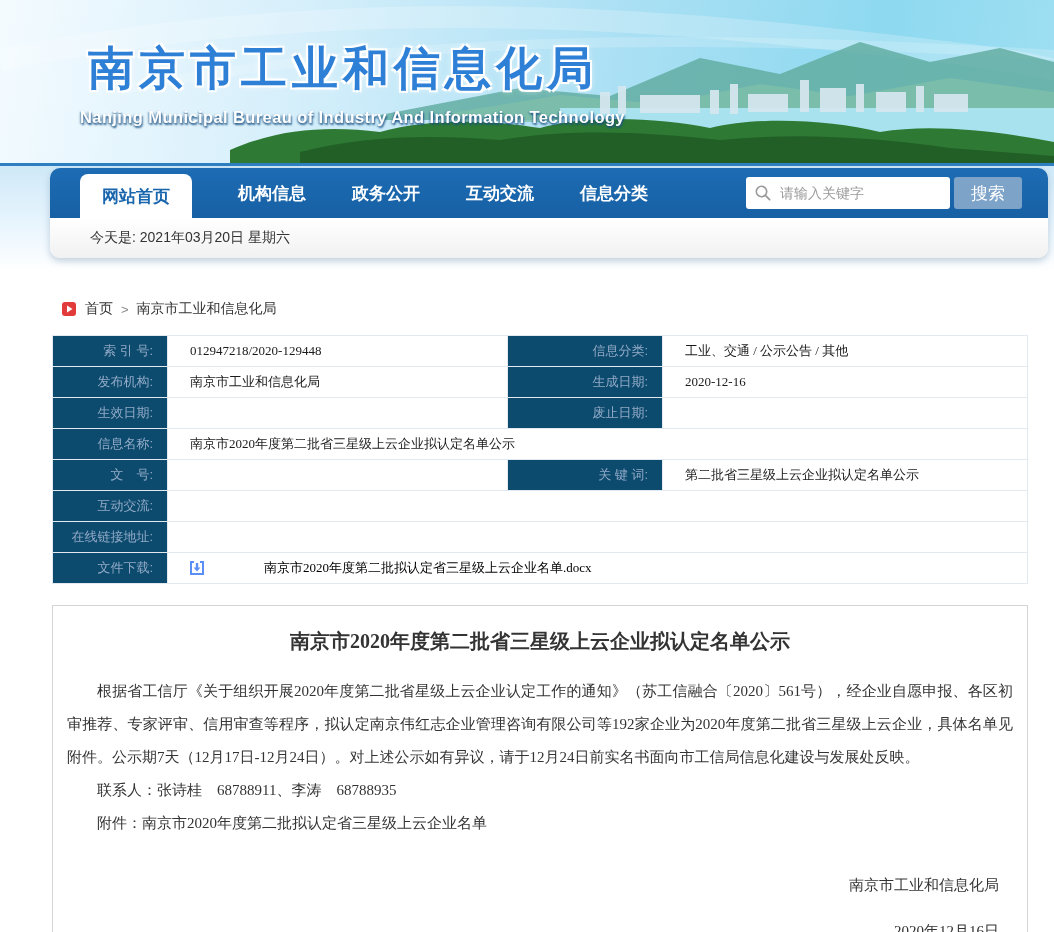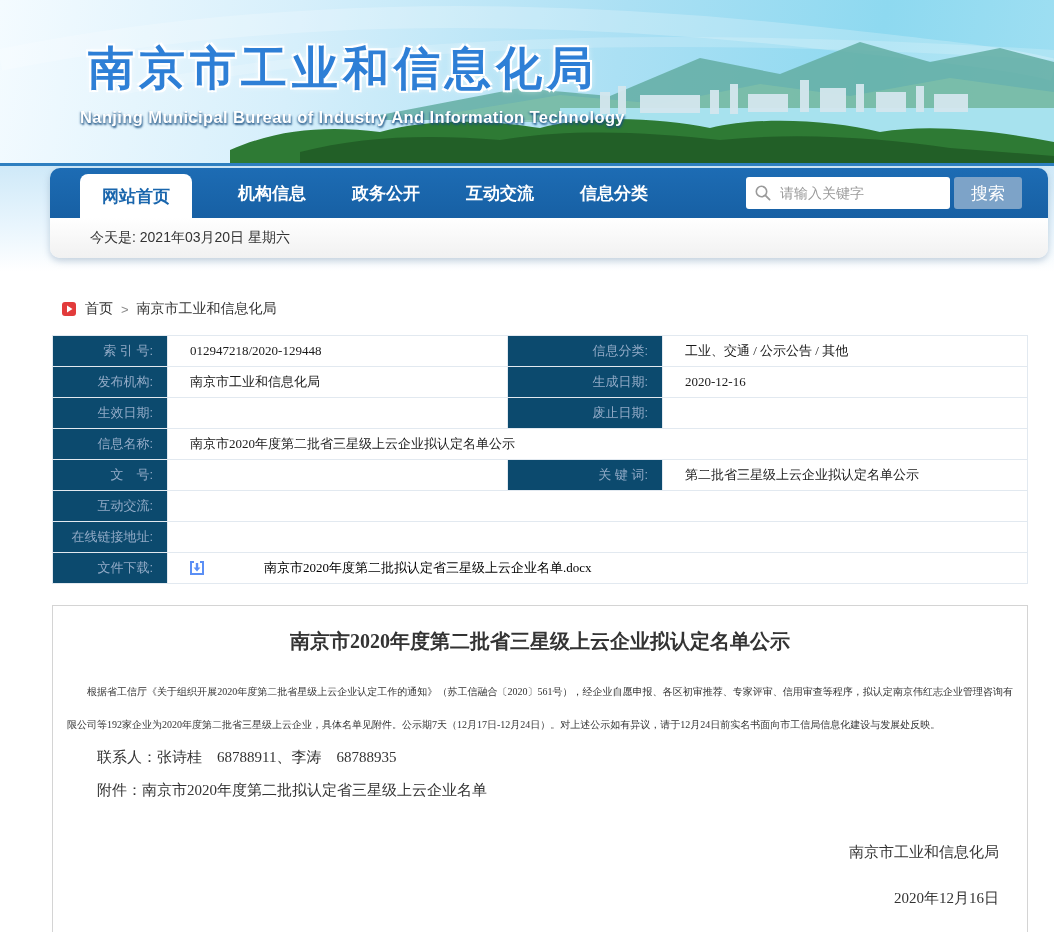--- a/index.html
+++ b/index.html
@@ -54,21 +54,21 @@
   td.val { background: #fff; color: #1a1a1a; padding-left: 22px;
     font-family: "Liberation Serif", serif; }
   .dl-wrap { display: flex; align-items: center; gap: 16px; }
   .dl-wrap .dl-icon { margin-left: -2px; display: inline-flex; }
   .dl-name { margin-left: 42px; color: #000; cursor: pointer; }
 
   
   .content-box { margin: 21px 0 0 52px; width: 976px; height: 420px; background: #fff;
     border: 1px solid #d4d4d4; padding: 12px 14px; font-family: "Liberation Serif", serif; color: #333; }
   .article-title { text-align: center; font-size: 20px; font-weight: bold; margin: 10px 0 20px; color: #333; }
-  .article-p { font-size: 10px; line-height: 33px; text-indent: 2em; text-align: justify; font-family: Liberation Serif, serif; }
+  .article-p { font-size: 15px; line-height: 33px; text-indent: 2em; text-align: justify; font-family: Liberation Serif, serif; }
   .article-line { font-size: 15px; line-height: 33px; text-indent: 2em; }
   .sig { text-align: right; padding-right: 14px; font-size: 15px; margin-top: 36px; }
   .sig-date { text-align: right; padding-right: 14px; font-size: 15px; margin-top: 27px; }
 </style>
 </head>
 <body>
 
 <div class="banner">
   <svg class="landscape" viewBox="0 0 1054 166" preserveAspectRatio="none">
 

